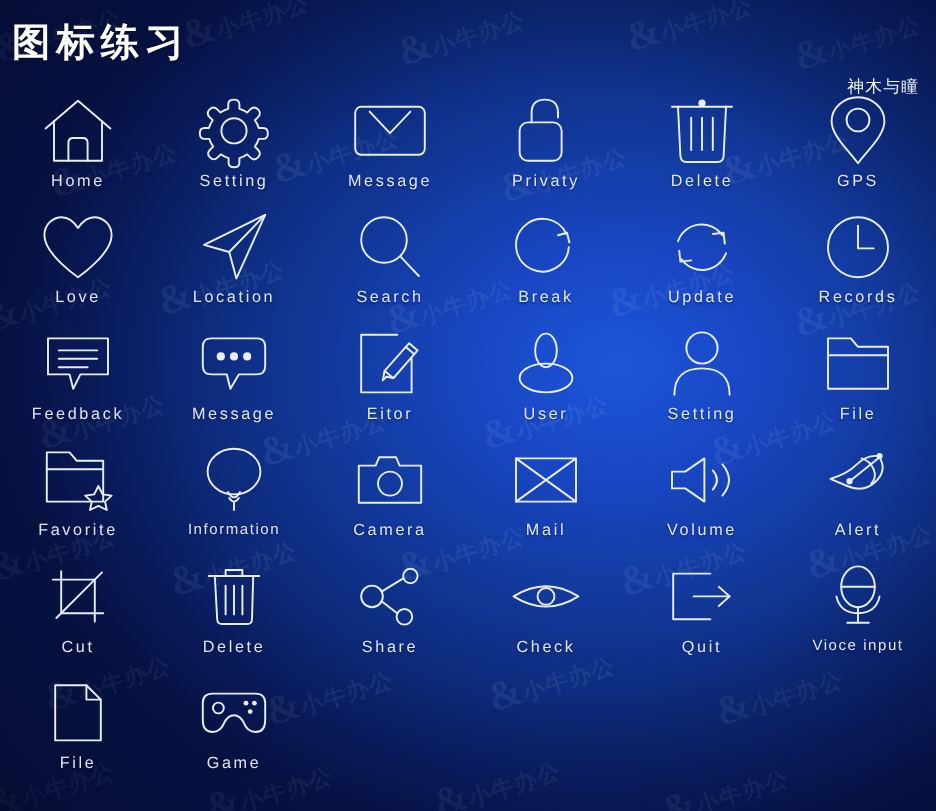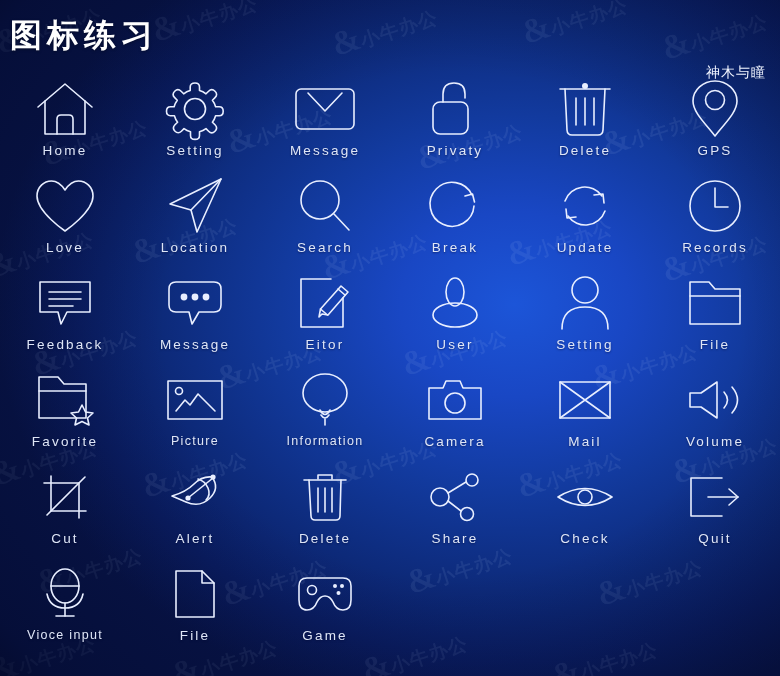--- a/index.html
+++ b/index.html
@@ -356,30 +356,20 @@
       <div class="glyph">
         <svg width="58" height="52" viewBox="0 0 58 52">
           <path d="M3 3 H22 L28 10 H50 V44 H3 Z"></path>
           <path d="M3 17 H50"></path>
           <path d="M46 31 L49.5 38 L57 39 L51.5 44 L53 51 L46 47.5 L39 51 L40.5 44 L35 39 L42.5 38 Z"></path>
         </svg>
       </div>
       <div class="label">Favorite</div>
     </div>
 
-    <div class="cell">
-      <div class="glyph">
-        <svg width="60" height="44" viewBox="0 0 60 44">
-          <rect x="3" y="3" width="54" height="38"></rect>
-          <circle cx="14" cy="13" r="3.5"></circle>
-          <path d="M11 33 L20 22 L25 27 L33 16 L50 33"></path>
-        </svg>
-      </div>
-      <div class="label small">Picture</div>
-    </div>
 
     <div class="cell">
       <div class="glyph">
         <svg width="50" height="56" viewBox="0 0 50 56">
           <ellipse cx="25" cy="21" rx="22" ry="19"></ellipse>
           <path d="M20 38 q5 9 10 0"></path>
           <path d="M21 43 q4 6 8 0"></path>
           <path d="M25 47 V53"></path>
         </svg>
       </div>
@@ -408,46 +398,46 @@
 
     <div class="cell">
       <div class="glyph">
         <svg width="56" height="42" viewBox="0 0 56 42">
           <path d="M3 14 H14 L30 3 V39 L14 28 H3 Z"></path>
           <path d="M37 13 q7 8 0 16"></path>
           <path d="M45 8 q11 13 0 26"></path>
         </svg>
       </div>
       <div class="label">Volume</div>
-    </div>
-
-    <div class="cell">
-      <div class="glyph">
-        <svg width="48" height="48" viewBox="0 0 48 48">
-          <path d="M10 3 V38 H45"></path>
-          <path d="M3 10 H38 V45"></path>
-          <path d="M6 42 L44 4"></path>
-        </svg>
-      </div>
-      <div class="label">Cut</div>
     </div>
 
     <div class="cell">
       <div class="glyph">
         <svg width="54" height="48" viewBox="0 0 54 48">
           <path d="M44 4 q8 11-2 21 q-10 10-24 4 q-14-6-14-6 q14-4 22-12 q8-8 18-7 Z"></path>
           <path d="M30 6 q7 2 10 9 q3 7-2 12"></path>
           <circle class="filled" cx="45" cy="4" r="2.6"></circle>
           <circle class="filled" cx="20" cy="25" r="2.6"></circle>
           <path d="M20 25 L45 5"></path>
         </svg>
       </div>
       <div class="label">Alert</div>
     </div>
 
+    <div class="cell">
+      <div class="glyph">
+        <svg width="48" height="48" viewBox="0 0 48 48">
+          <path d="M10 3 V38 H45"></path>
+          <path d="M3 10 H38 V45"></path>
+          <path d="M6 42 L44 4"></path>
+        </svg>
+      </div>
+      <div class="label">Cut</div>
+    </div>
+
 
     <div class="cell">
       <div class="glyph">
         <svg width="50" height="50" viewBox="0 0 50 50">
           <path d="M18 7 V3 H32 V7"></path>
           <path d="M4 8 H46"></path>
           <path d="M9 8 L11 44 q0.2 4 4 4 h21 q3.8 0 4-4 L41 8"></path>
           <path d="M18 16 V40 M25 16 V40 M32 16 V40"></path>
         </svg>
       </div>

